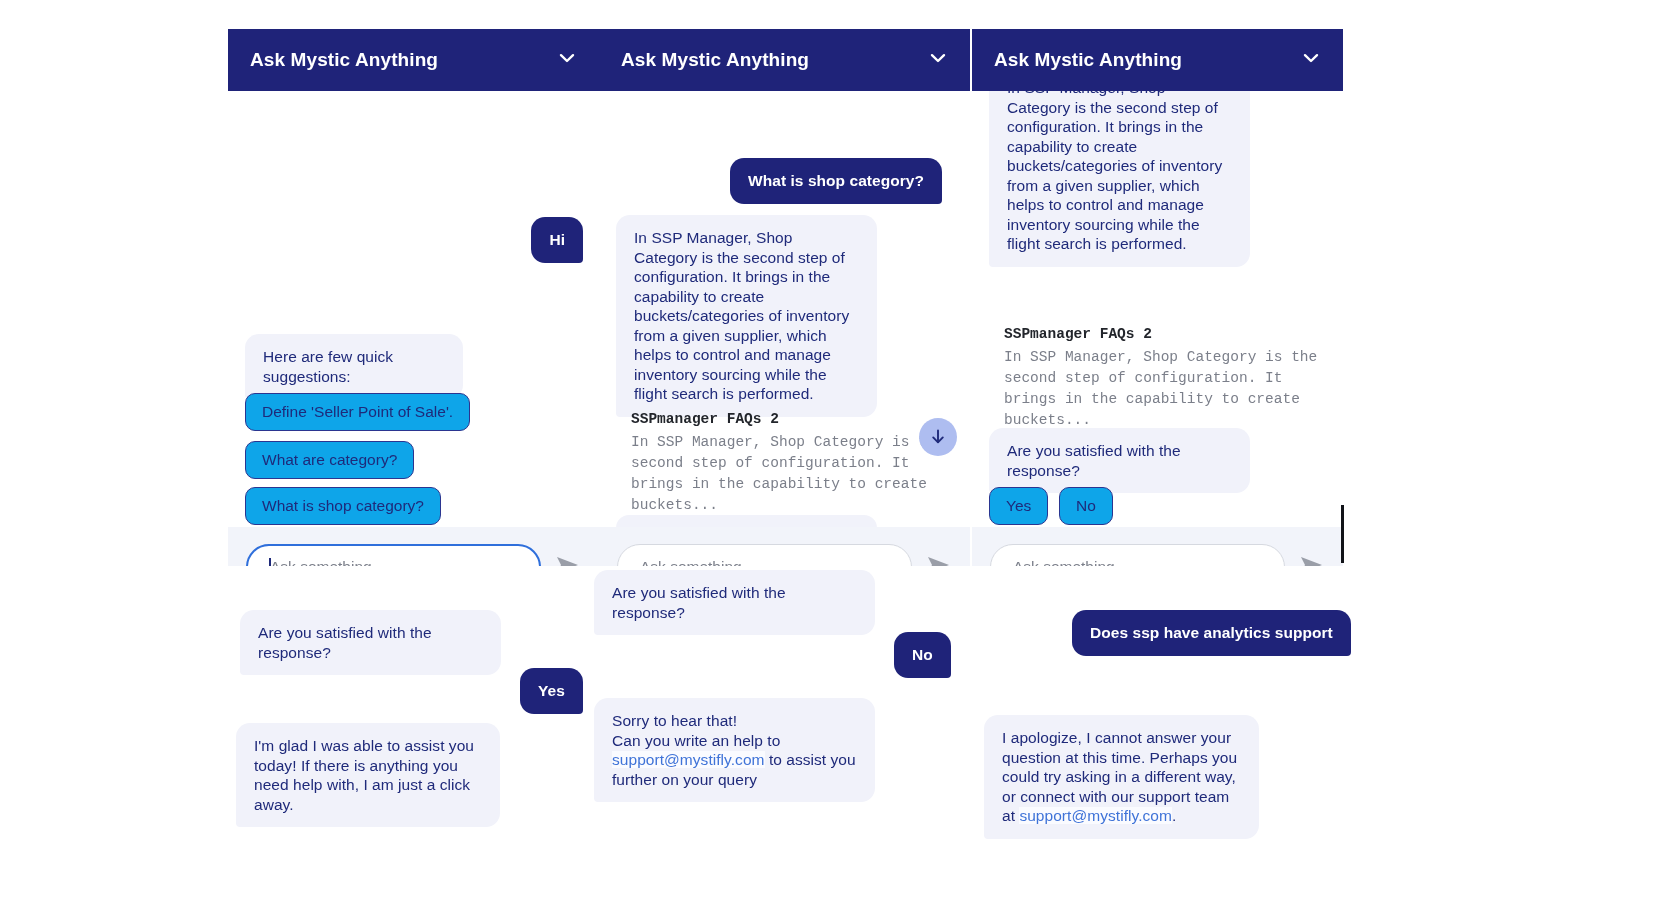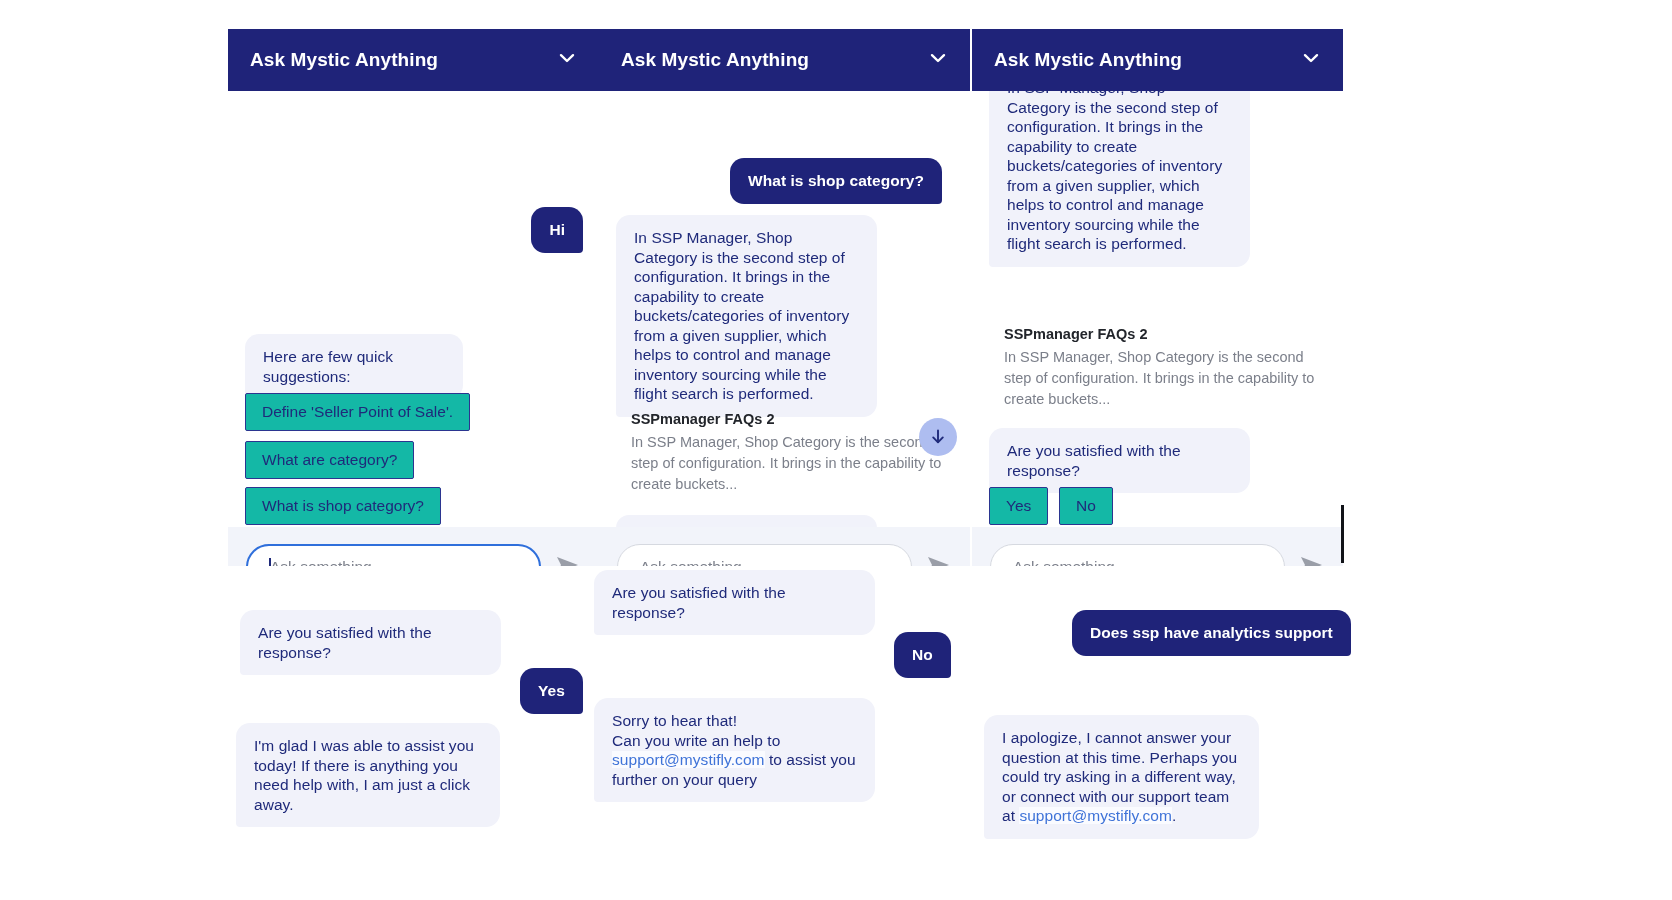--- a/index.html
+++ b/index.html
@@ -49,31 +49,32 @@
     background: #1f2379;
     color: #ffffff;
     padding: 13px 18px;
     border-bottom-right-radius: 4px;
     font-weight: 600;
   }
   .chip {
     position: absolute;
     border: 1.6px solid #2b3590;
     color: #1f2a7a;
-    background: #14b8a6;
-    border-radius: 2px;
+    background: #0ea5e9;
+    border-radius: 10px;
     padding: 9px 16px;
     font-size: 15.5px;
     font-weight: 500;
     white-space: nowrap;
     cursor: pointer;
   }
   .faq {
     position: absolute;
     width: 330px;
+    font-family: Liberation Mono, monospace;
   }
   .faq-title {
     font-size: 14.5px;
     color: #22252b;
     font-weight: 700;
     margin-bottom: 5px;
   }
   .faq-snip {
     font-size: 14.5px;
     color: #7b7f8a;
@@ -131,21 +132,21 @@
     <div class="panel-header">
       <span class="panel-title">Ask Mystic Anything</span>
       <span class="chev">
         <svg width="20" height="20" viewBox="0 0 20 20">
             <path d="M4 7.2 L10 13 L16 7.2" fill="none" stroke="#ffffff" stroke-width="2.4" stroke-linecap="round" stroke-linejoin="round"></path>
           </svg>
       </span>
     </div>
     <div class="panel-body" style="width:371px; height:475px;">
 
-      <div class="bubble user" style="right:16px; top:116px;">
+      <div class="bubble user" style="right:16px; top:126px;">
         <span>Hi</span>
       </div>
 
 
       <div class="bubble bot" style="left:17px; top:243px; width:218px;">
         <span>Here are few quick suggestions:</span>
       </div>
 
       <div class="chip" style="left:17px; top:302px;"><span>Define 'Seller Point of Sale'.</span></div>
 

